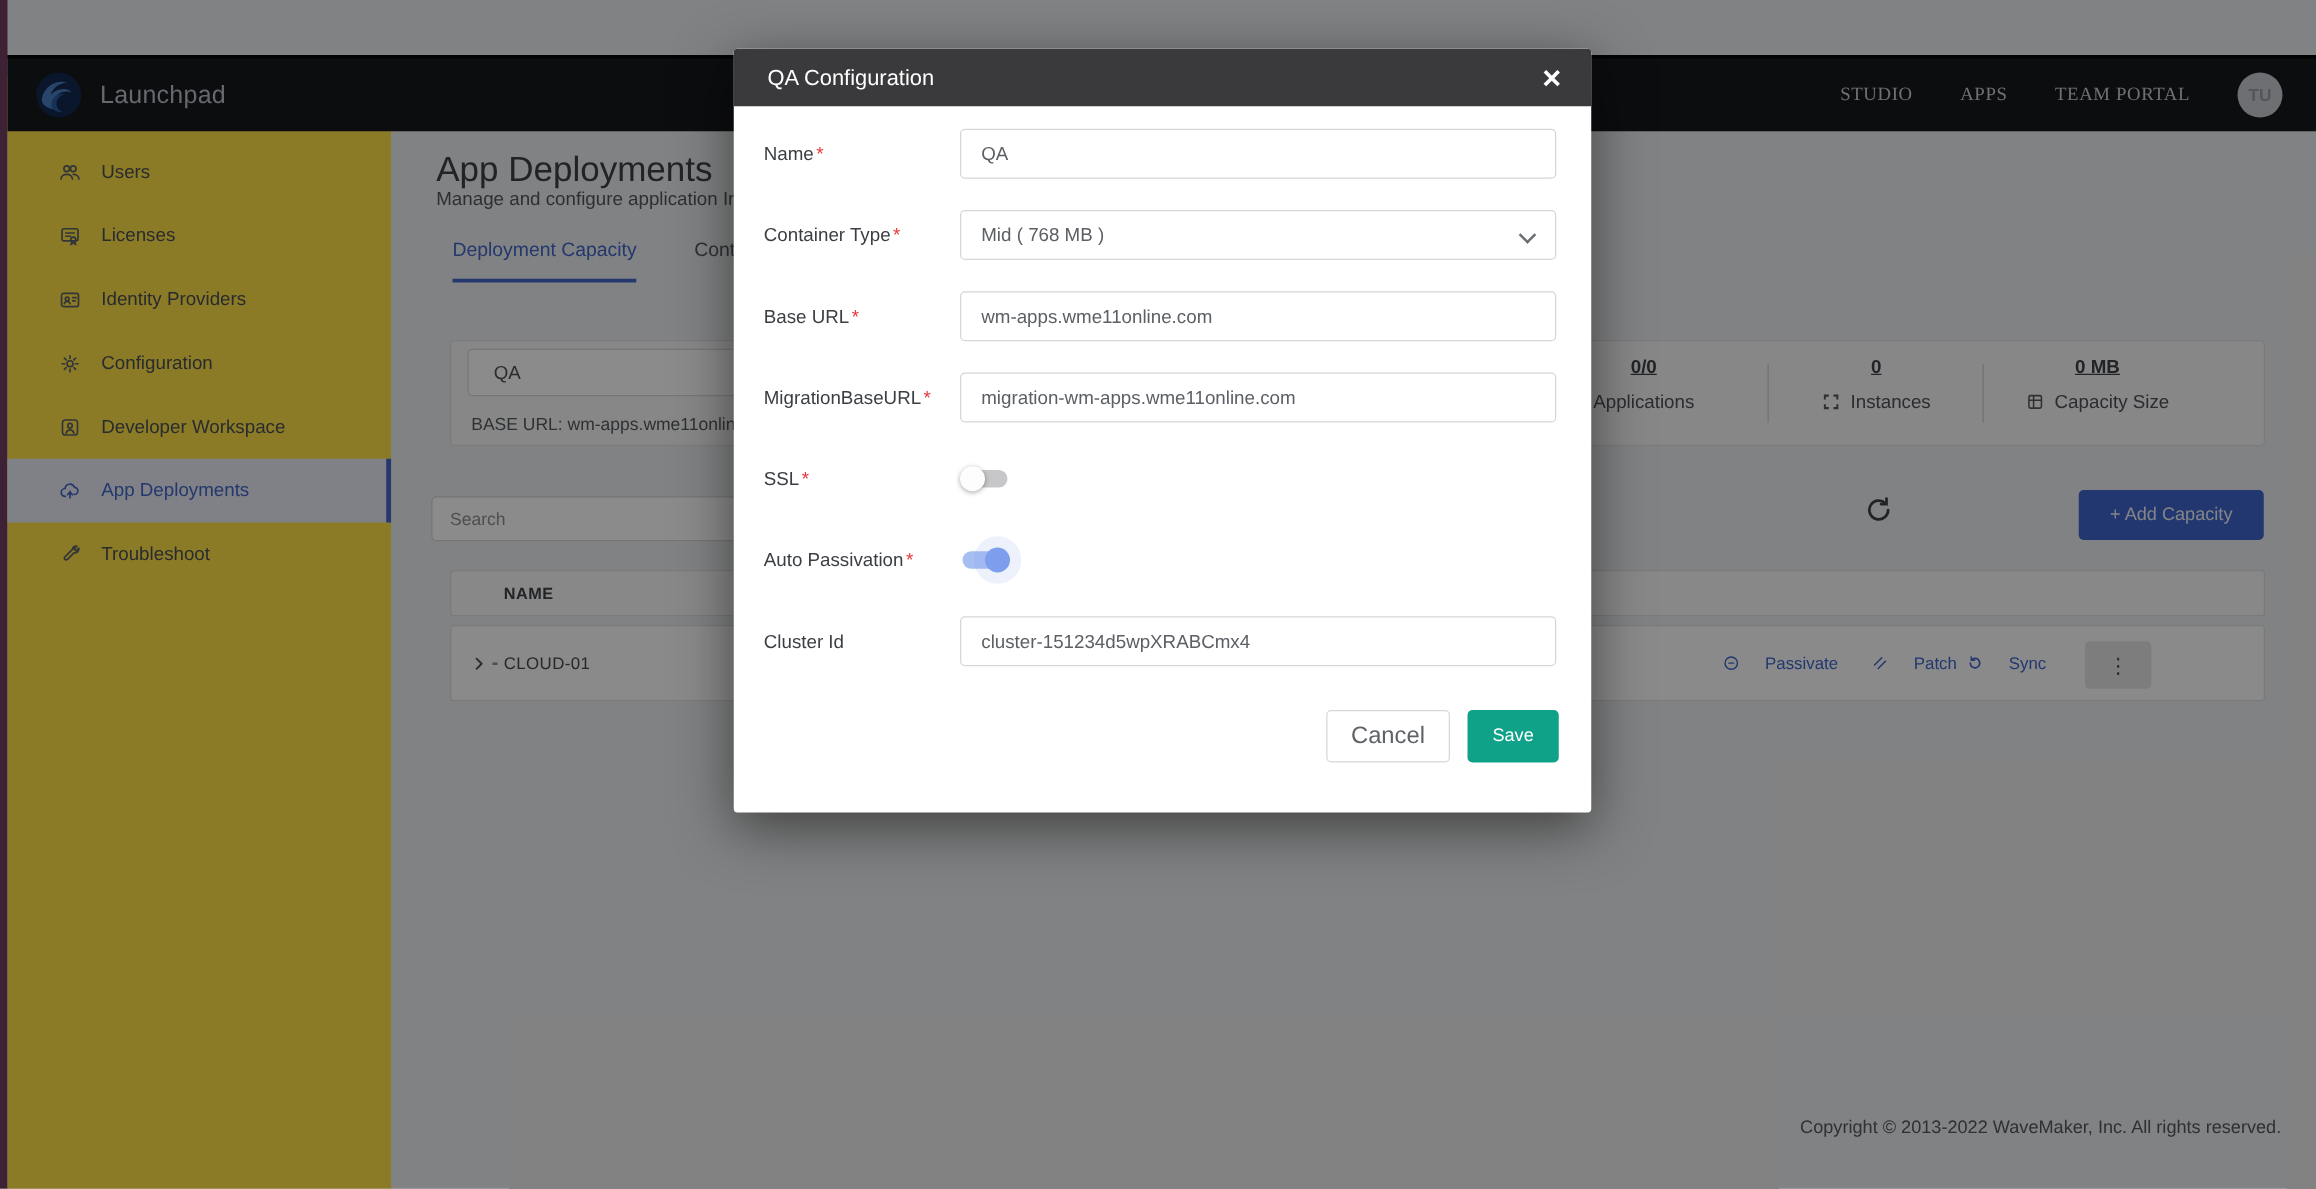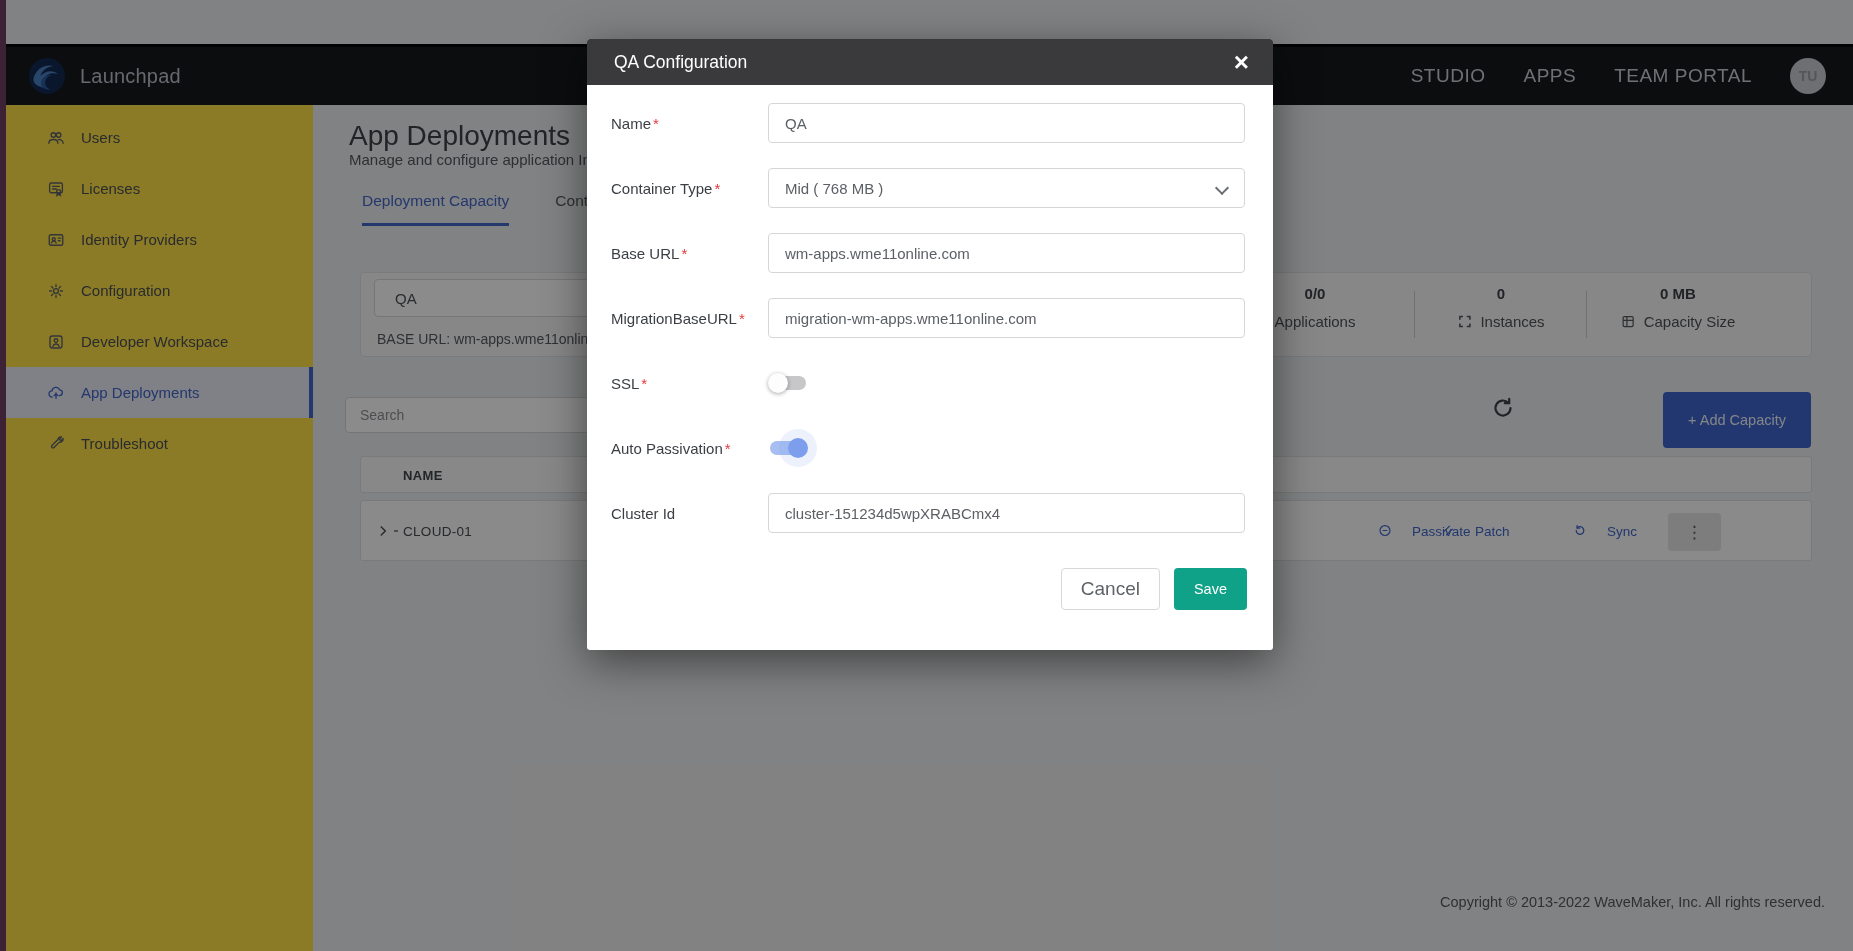--- a/index.html
+++ b/index.html
@@ -7,21 +7,21 @@
 
   
   .desktop-strip{position:absolute;left:0;top:0;width:6px;height:100%;background:#6e3e60;}
 
   
   .topbar{position:absolute;left:6px;right:0;top:0;height:61px;background:#16181d;border-top:3px solid #060607;
           display:flex;align-items:center;padding:0 27px 0 22px;box-sizing:border-box;z-index:2;margin-top:44px;}
   .brand{display:flex;align-items:center;gap:14px;}
   .brand-name{color:#b9bfc6;font-size:20px;letter-spacing:.2px;}
   .topnav{margin-left:auto;display:flex;align-items:center;gap:38px;}
-  .topnav .navlink{color:#c9ced4;font-size:19px;letter-spacing:.5px;cursor:pointer;text-decoration:none;}
+  .topnav .navlink{color:#c9ced4;font-size:15px;letter-spacing:.5px;cursor:pointer;text-decoration:none;font-family:Liberation Serif, serif;}
   .avatar{width:36px;height:36px;border-radius:50%;background:#c7cbd0;color:#989ea4;display:flex;align-items:center;
           justify-content:center;font-size:14px;font-weight:bold;cursor:pointer;}
 
   
   .sidebar{position:absolute;left:6px;top:61px;width:307px;bottom:0;background:#fde047;box-sizing:border-box;z-index:1;}
   .side-item{height:51px;display:flex;align-items:center;padding-left:40px;gap:16px;color:#4b4f54;font-size:15px;
              position:relative;cursor:pointer;}
   .side-item .sicon{width:19px;display:flex;justify-content:center;color:#5d6166;}
   .side-item.active{background:#e9ebf4;color:#4266c8;}
   .side-item.active .sicon{color:#4266c8;}
@@ -35,31 +35,31 @@
   .tab{font-size:15.5px;color:#55595e;padding-bottom:13px;cursor:pointer;border-bottom:3px solid transparent;}
   .tab.active{color:#4266c8;border-bottom-color:#4266c8;}
 
   .cap-card{position:absolute;left:47px;top:211px;width:1452px;height:85px;background:#f6f6f7;border:1px solid #e1e1e3;
             border-radius:4px;box-sizing:border-box;}
   .qa-box{position:absolute;left:13px;top:6px;width:420px;height:38px;background:#fdfdfd;border:1px solid #d8d8da;
           border-radius:4px;display:flex;align-items:center;padding-left:20px;box-sizing:border-box;
           font-size:15px;color:#4d5156;cursor:pointer;}
   .base-url{position:absolute;left:16px;top:58px;font-size:14px;color:#55595e;white-space:nowrap;}
   .stat{position:absolute;top:12px;transform:translateX(-50%);text-align:center;}
-  .stat-value{font-size:15px;font-weight:bold;color:#3c4045;}
+  .stat-value{font-size:15px;font-weight:bold;color:#3c4045;text-decoration:underline;}
   .stat-label{margin-top:11px;font-size:15px;color:#4d5156;display:flex;align-items:center;justify-content:center;gap:8px;}
   .stat-label .micon{display:flex;color:#55595e;}
   .vdiv{position:absolute;top:18px;bottom:18px;width:1px;background:#cdcdcf;}
 
   .search-input{position:absolute;left:32px;top:336px;width:420px;height:36px;background:#fdfdfd;border:1px solid #d5d5d7;
                 border-radius:4px;box-sizing:border-box;padding:0 14px;font-size:14px;color:#5c6065;font-family:inherit;}
   .search-input::placeholder{color:#8a8e93;}
   .refresh-btn{position:absolute;left:1178px;top:334px;width:26px;height:26px;border:none;background:transparent;
                color:#3c4045;cursor:pointer;padding:0;}
-  .add-btn{position:absolute;left:1350px;top:331px;width:148px;height:56px;background:#3e63cc;border:none;border-radius:4px;
+  .add-btn{position:absolute;left:1350px;top:331px;width:148px;height:40px;background:#3e63cc;border:none;border-radius:4px;
            color:#edf1f8;font-size:14.5px;cursor:pointer;font-family:inherit;}
 
   .thead{position:absolute;left:47px;top:395px;width:1452px;height:37px;background:#f8f8f9;border:1px solid #dedee0;
          border-radius:3px;box-sizing:border-box;}
   .th{position:absolute;top:50%;transform:translateY(-50%);font-size:13px;font-weight:bold;color:#3f4347;letter-spacing:.4px;}
   .th-name{left:42px;}
   .th-action{left:920px;margin-top:46px;}
 
   .trow{position:absolute;left:47px;top:439px;width:1452px;height:61px;background:#fbfbfc;border:1px solid #dedee0;
         border-radius:3px;box-sizing:border-box;}
@@ -284,21 +284,21 @@
 
       <a class="rlink" style="left:1017px;">
         <span class="licon">
           <svg width="14" height="14" viewBox="0 0 24 24" fill="none" stroke="currentColor" stroke-width="2">
               <circle cx="12" cy="12" r="8.5"></circle>
               <path d="M8 12h8"></path>
             </svg>
         </span>
         <span>Passivate</span>
       </a>
-      <a class="rlink" style="left:1080px;">
+      <a class="rlink" style="left:1136px;">
         <span class="licon">
           <svg width="14" height="14" viewBox="0 0 24 24" fill="none" stroke="currentColor" stroke-width="2" stroke-linecap="round">
               <path d="M4.5 14.5l10-10M9.5 19.5l10-10"></path>
             </svg>
         </span>
         <span>Patch</span>
       </a>
       <a class="rlink" style="left:1212px;">
         <span class="licon">
           <svg width="14" height="14" viewBox="0 0 24 24" fill="none" stroke="currentColor" stroke-width="2.2" stroke-linecap="round">

